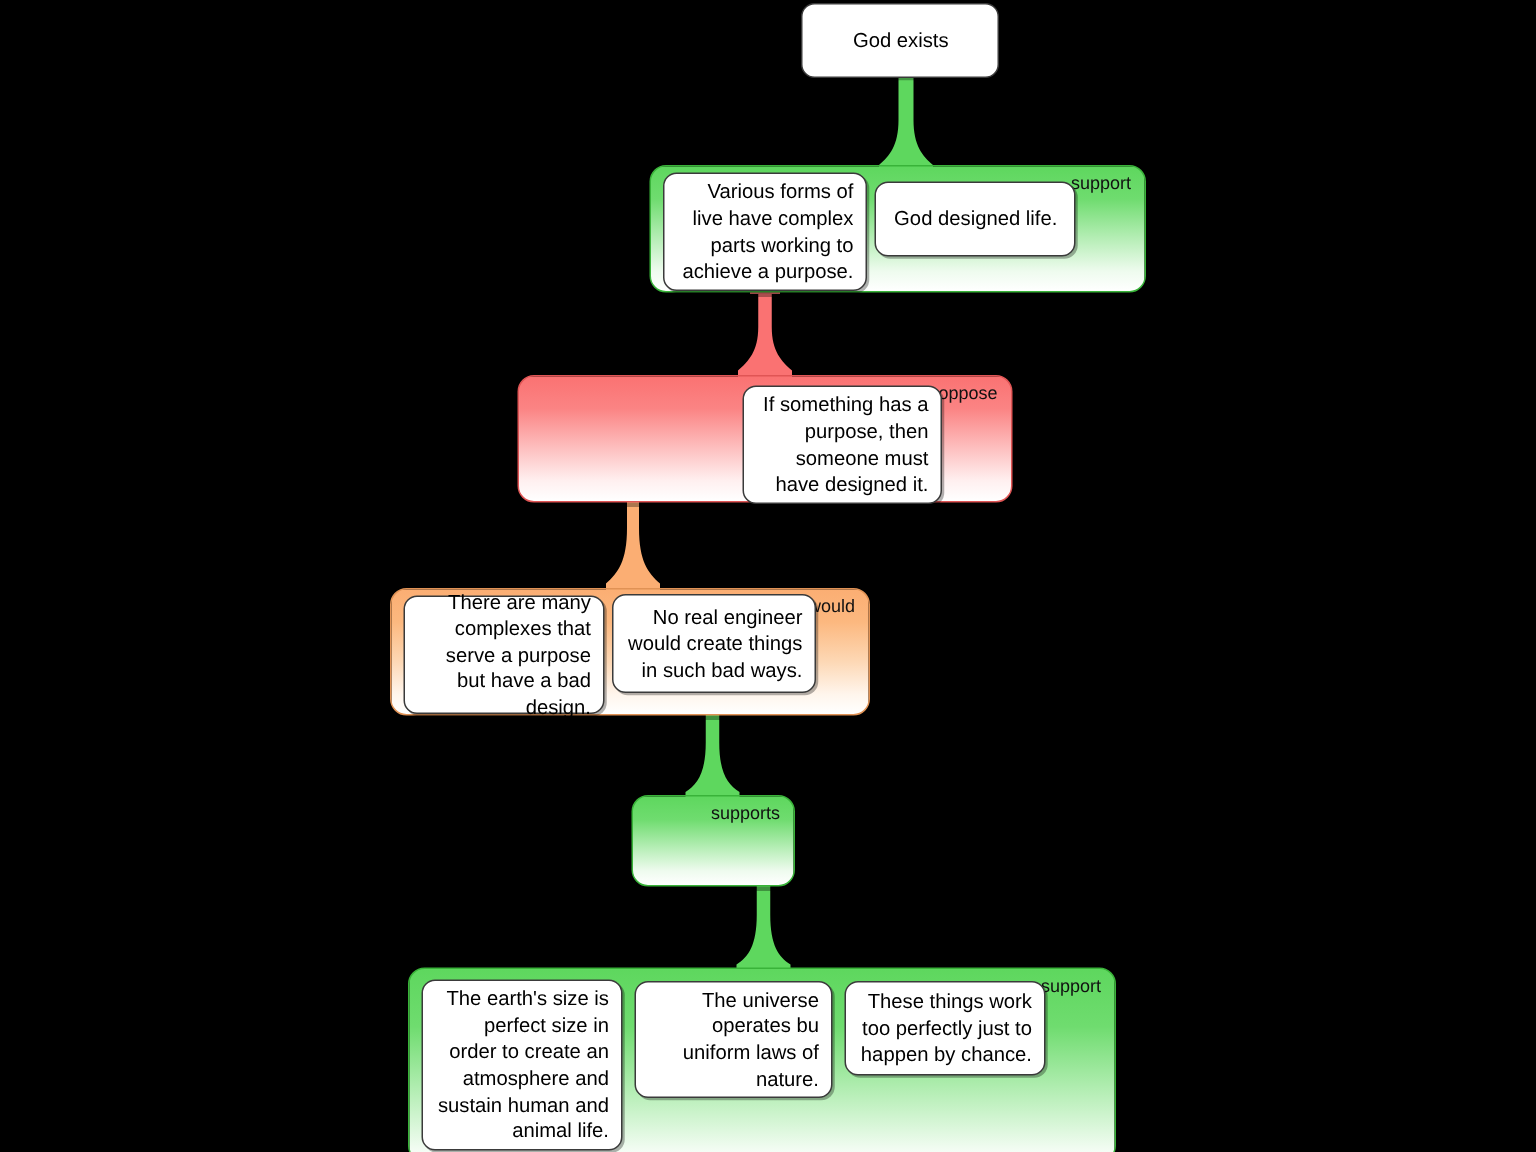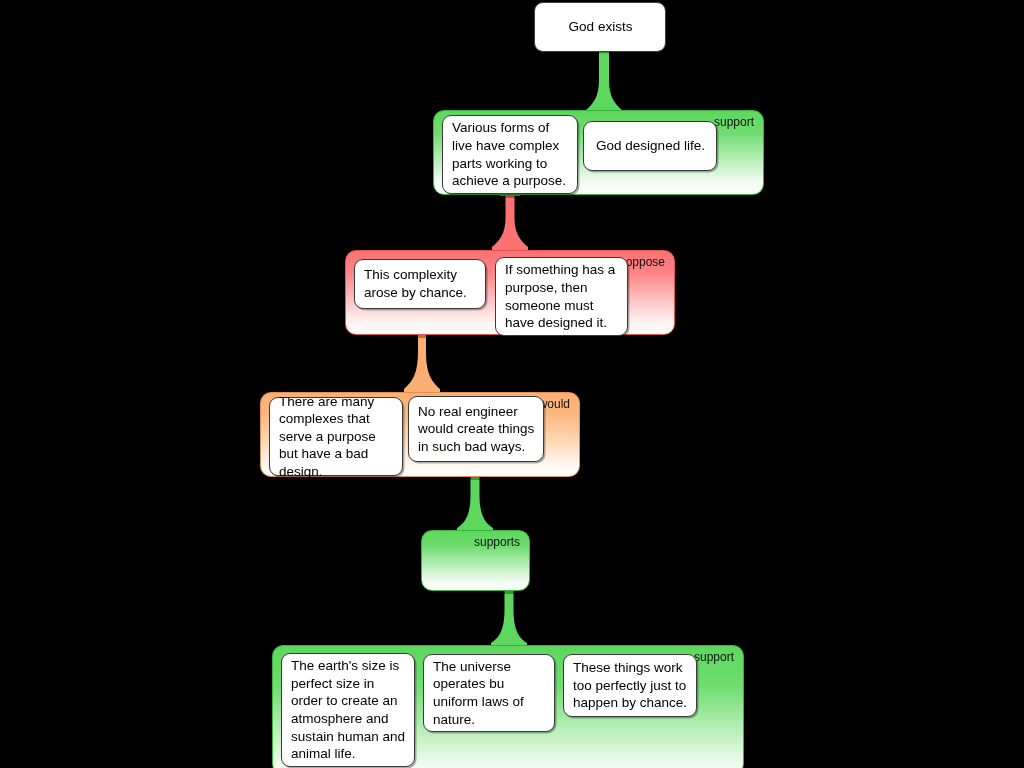--- a/index.html
+++ b/index.html
@@ -27,21 +27,21 @@
     box-shadow: 1.5px 1.5px 0 rgba(0,0,0,0.30);
     color: #000000;
     font-size: 13.5px;
     line-height: 17.6px;
     padding: 5px 8px 5px 9px;
     display: flex;
     align-items: center;
     z-index: 6;
   }
   .node.centered { justify-content: center; text-align: center; }
-  .node-text { display: block; }
+  .node-text { display: block; text-align: right; }
 
   
   .group {
     position: absolute;
     border-radius: 11px;
     z-index: 3;
     box-shadow: 3px 3px 0 rgba(0,0,0,0.32);
   }
   .group .glabel {
     position: absolute;
@@ -101,23 +101,20 @@
   <div class="connector" style="left:492px; top:192px; width:36px; height:60px;">
     <svg width="36" height="60" viewBox="0 0 36 60">
       <rect x="8" y="0" width="20" height="4" fill="#fa7272"></rect>
       <path d="M13.5 3 L22.5 3 L22.5 26 C22.5 42 29 49 36 55 L36 60 L0 60 L0 55 C7 49 13.5 42 13.5 26 Z" fill="#fa7272"></path>
     </svg>
   </div>
 
   <div class="group oppose" style="left:345px; top:250px; width:330px; height:85px;">
     <span class="glabel">oppose</span>
   </div>
-  <div class="node" style="left:354px; top:259px; width:132px; height:50px;">
-    <span class="node-text">This complexity arose by chance.</span>
-  </div>
   <div class="node" style="left:495px; top:257px; width:133px; height:79px;">
     <span class="node-text">If something has a purpose, then someone must have designed it.</span>
   </div>
 
   <div class="connector" style="left:404px; top:308px; width:36px; height:87px;">
     <svg width="36" height="87" viewBox="0 0 36 87">
       <rect x="8" y="0" width="20" height="3" fill="#fbae73"></rect>
       <path d="M14.0 2 L22.0 2 L22.0 44 C22.0 66 28 74 36 81 L36 87 L0 87 L0 81 C8 74 14.0 66 14.0 44 Z" fill="#fbae73"></path>
     </svg>
   </div>

